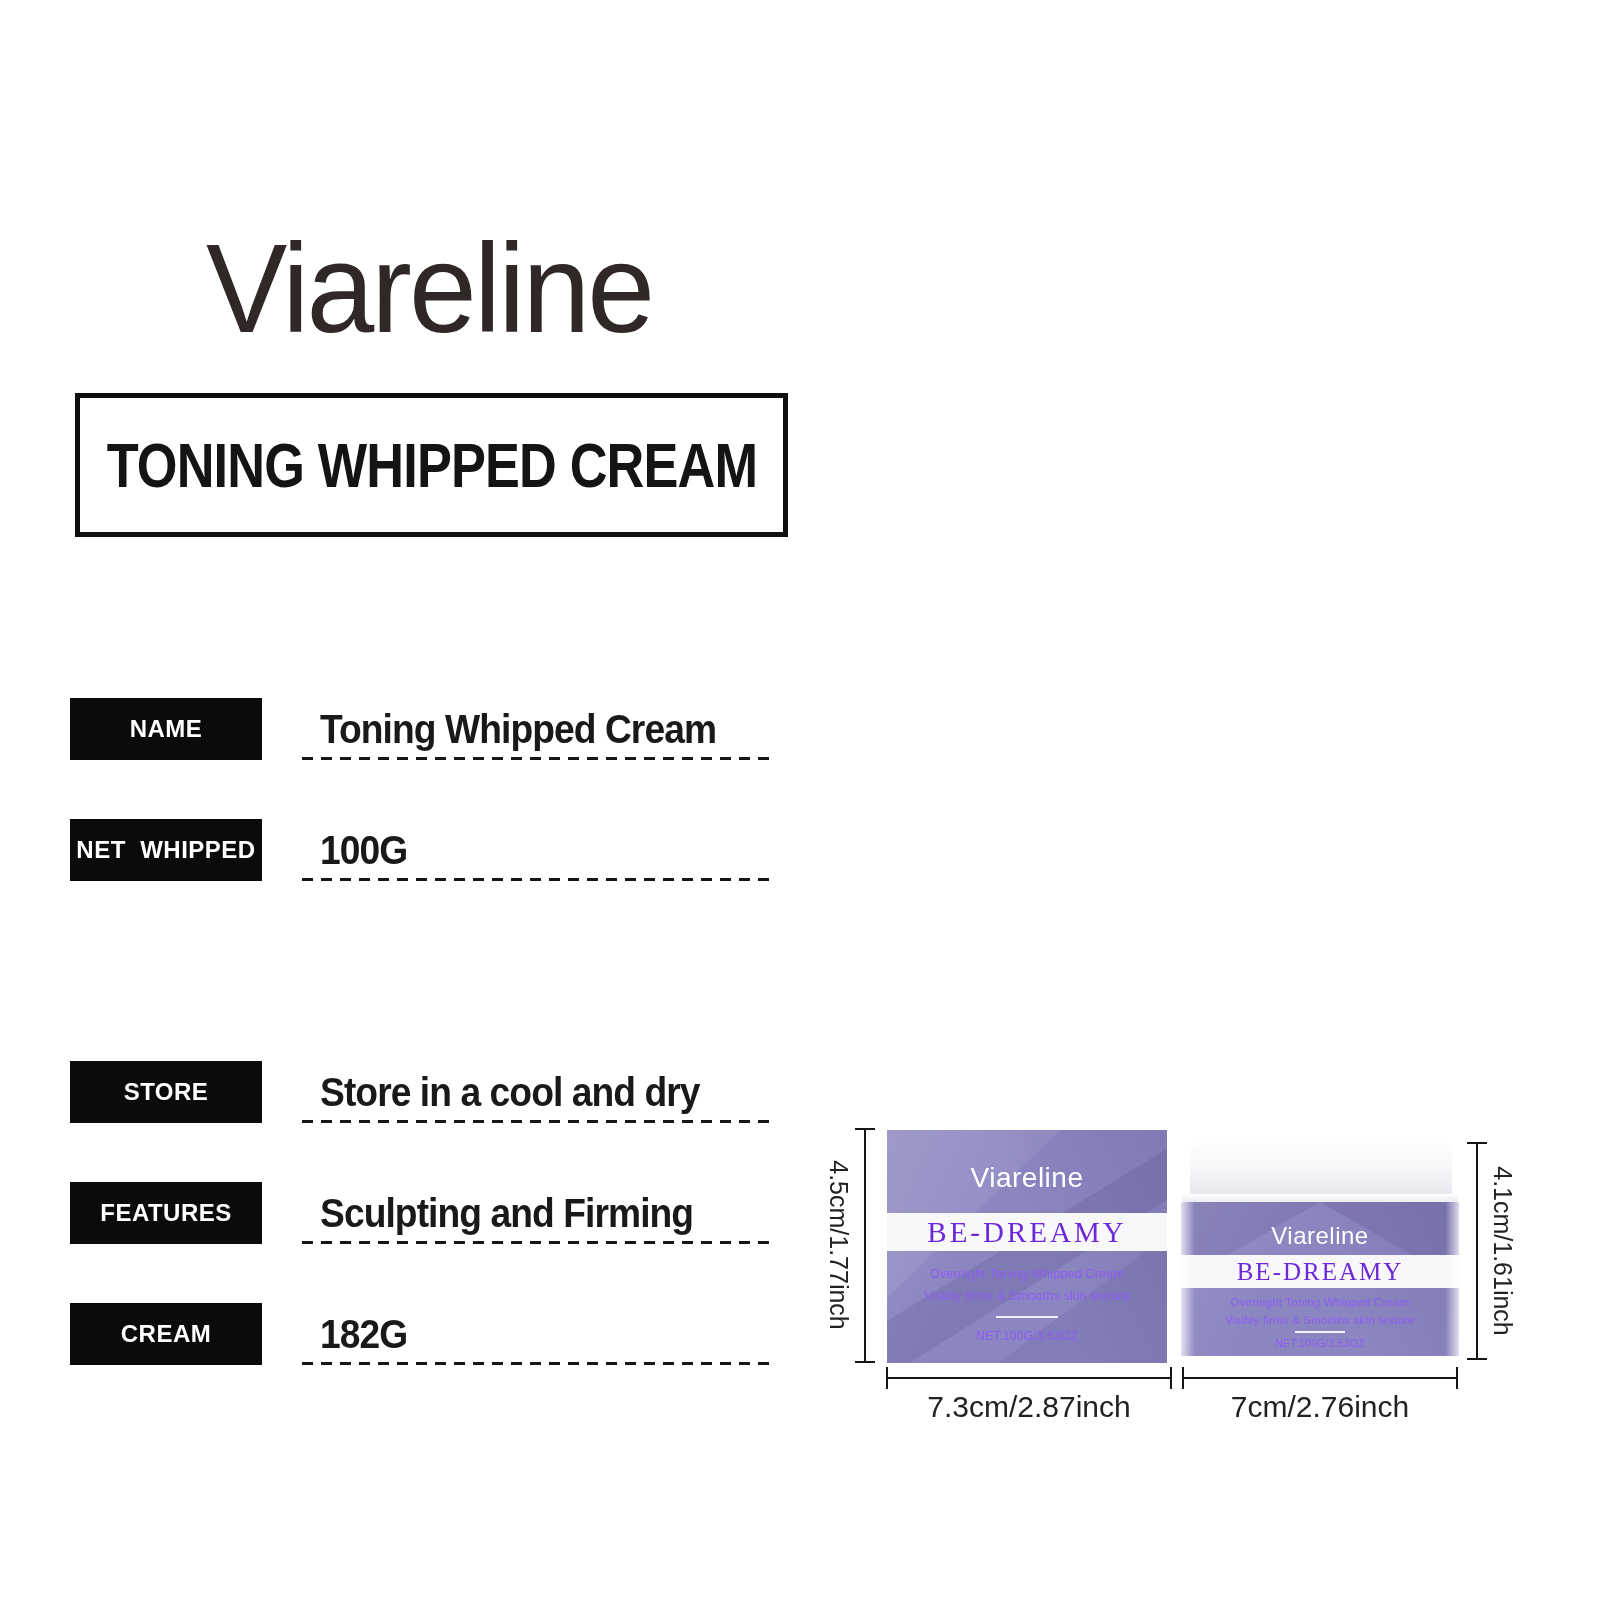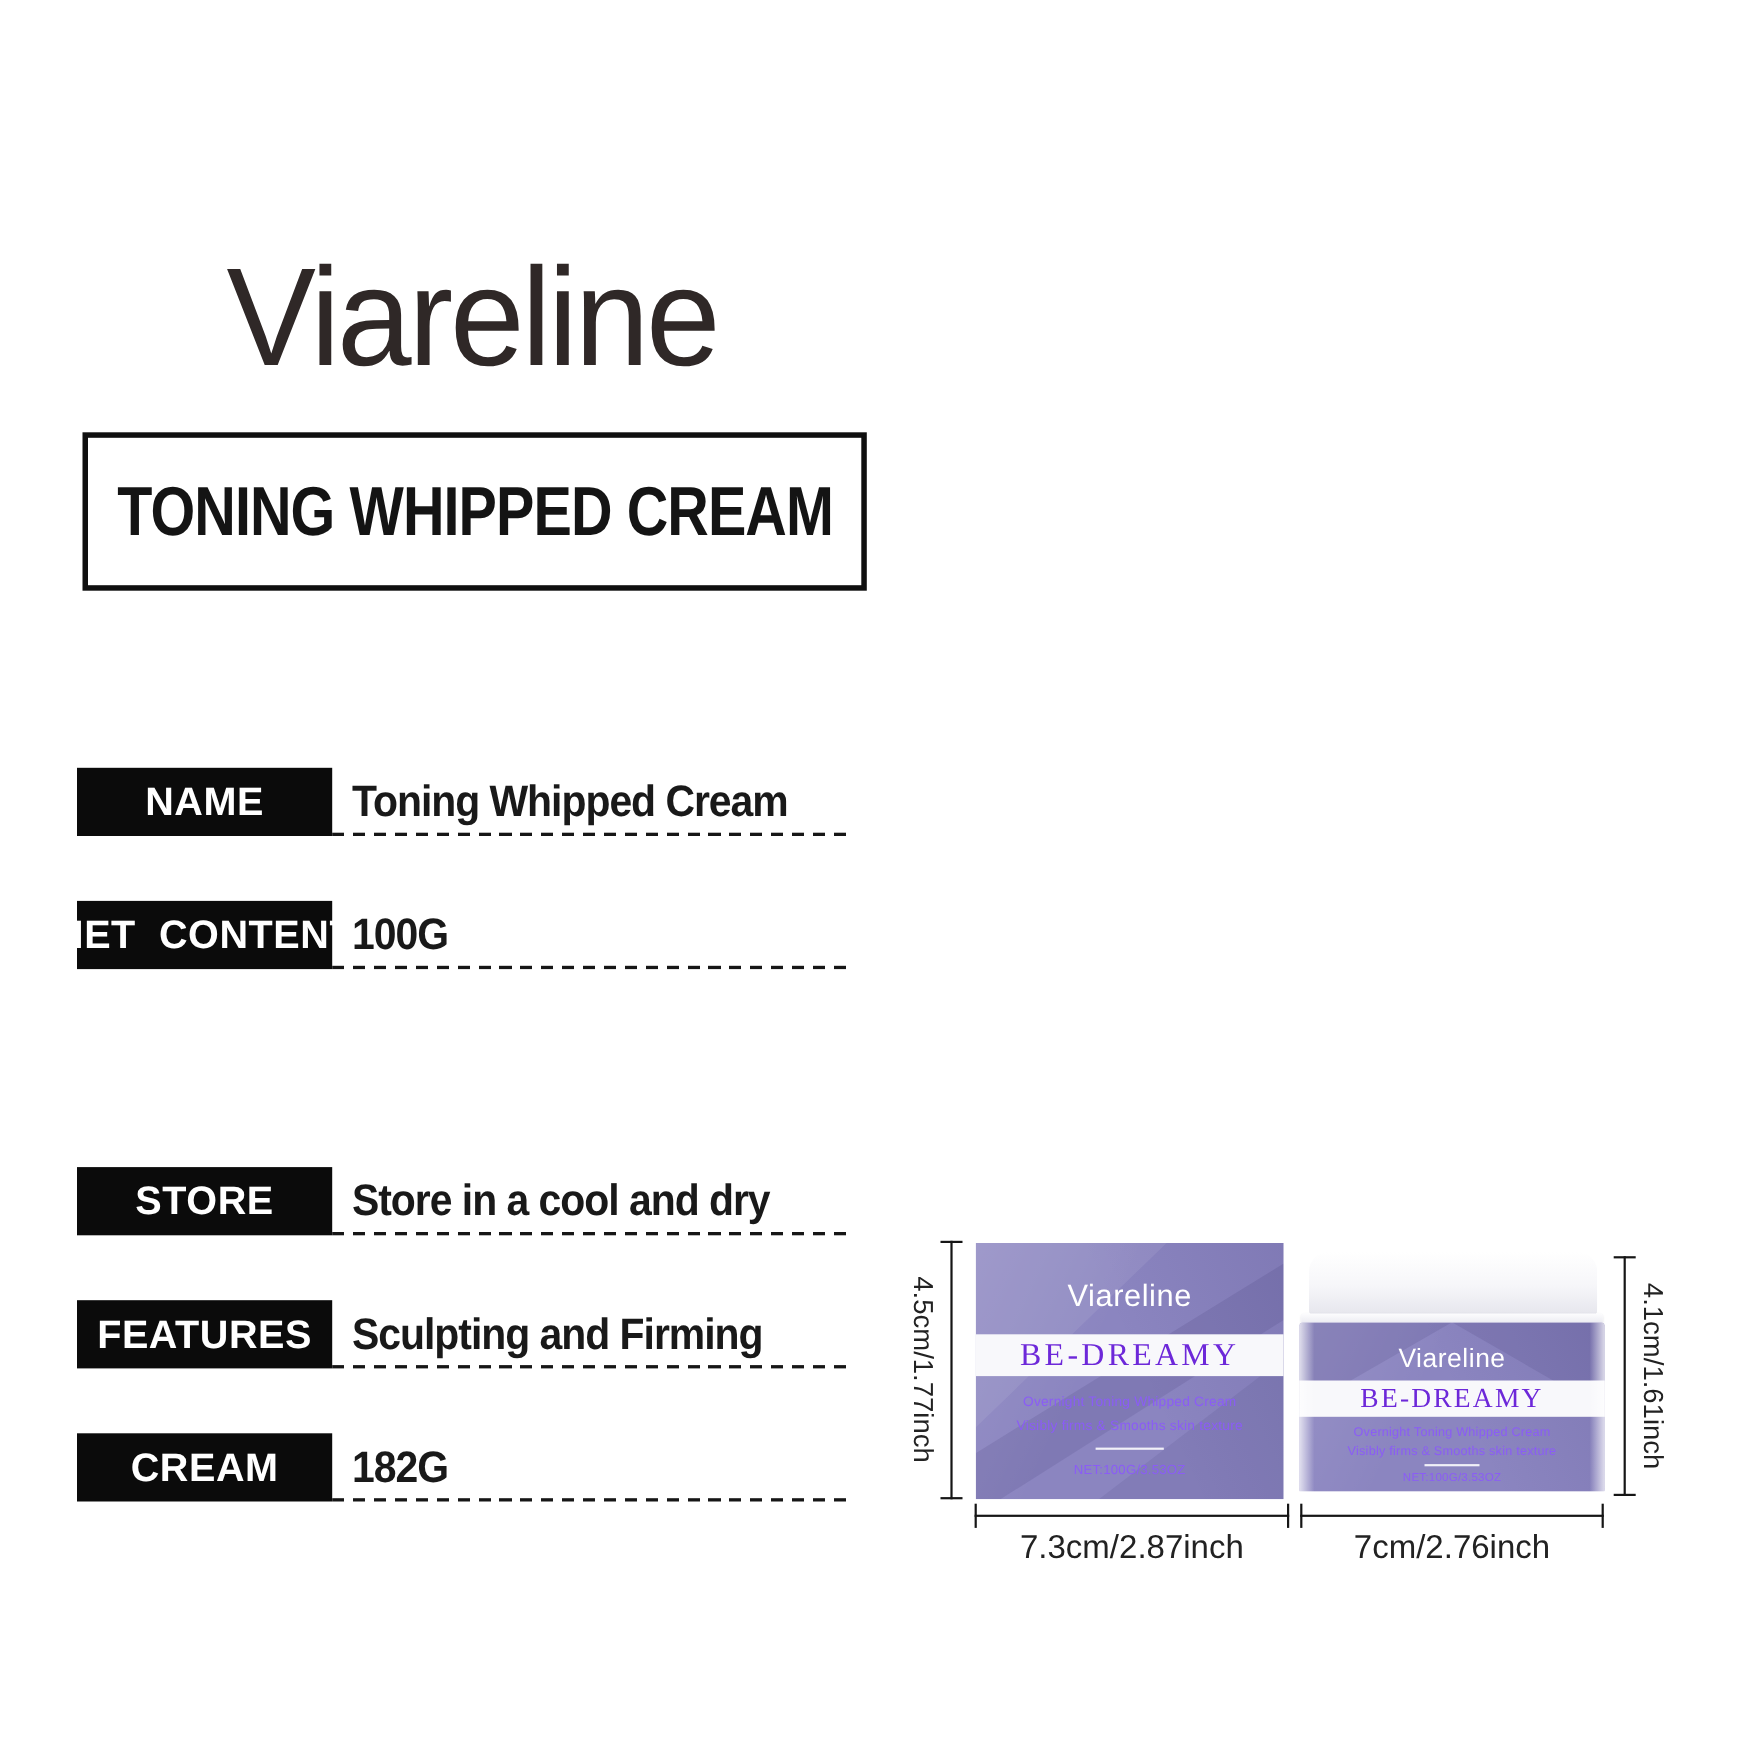--- a/index.html
+++ b/index.html
@@ -20,23 +20,23 @@
     display:flex;align-items:center;justify-content:center;background:#fff;
   }
   .title-box span{
     font-size:63px;font-weight:700;color:#141414;letter-spacing:-1px;
     white-space:nowrap;transform:scaleX(0.83);transform-origin:center;
   }
   
   .specs{position:absolute;left:70px;top:698px;width:710px;height:667px;}
   .spec-row{position:absolute;left:0;width:710px;height:62px;}
   .spec-label{
-    position:absolute;left:0;top:0;width:232px;height:62px;background:#0b0b0b;
+    position:absolute;left:0;top:0;width:192px;height:62px;background:#0b0b0b;
     color:#ffffff;display:flex;align-items:center;justify-content:center;
-    font-size:36px;font-weight:700;letter-spacing:0.5px;white-space:pre;
+    font-size:24px;font-weight:700;letter-spacing:0.5px;white-space:pre;
   }
   .spec-value{
     position:absolute;left:250px;top:0;height:62px;display:flex;align-items:center;
     font-size:40px;font-weight:700;color:#191919;letter-spacing:-1px;white-space:nowrap;
     transform:scaleX(0.93);transform-origin:left center;
   }
   .spec-dash{
     position:absolute;left:232px;top:59px;width:470px;height:3px;
     background:repeating-linear-gradient(90deg,#161616 0 11px,transparent 11px 19px);
   }
@@ -127,21 +127,21 @@
 
   <div class="specs">
 
     <div class="spec-row" style="top:0;">
       <div class="spec-label">NAME</div>
       <div class="spec-value">Toning Whipped Cream</div>
       <div class="spec-dash"></div>
     </div>
 
     <div class="spec-row" style="top:121px;">
-      <div class="spec-label">NET  CONTENT</div>
+      <div class="spec-label">NET  WHIPPED</div>
       <div class="spec-value">100G</div>
       <div class="spec-dash"></div>
     </div>
 
 
     <div class="spec-row" style="top:484px;">
       <div class="spec-label">FEATURES</div>
       <div class="spec-value">Sculpting and Firming</div>
       <div class="spec-dash"></div>
     </div>

